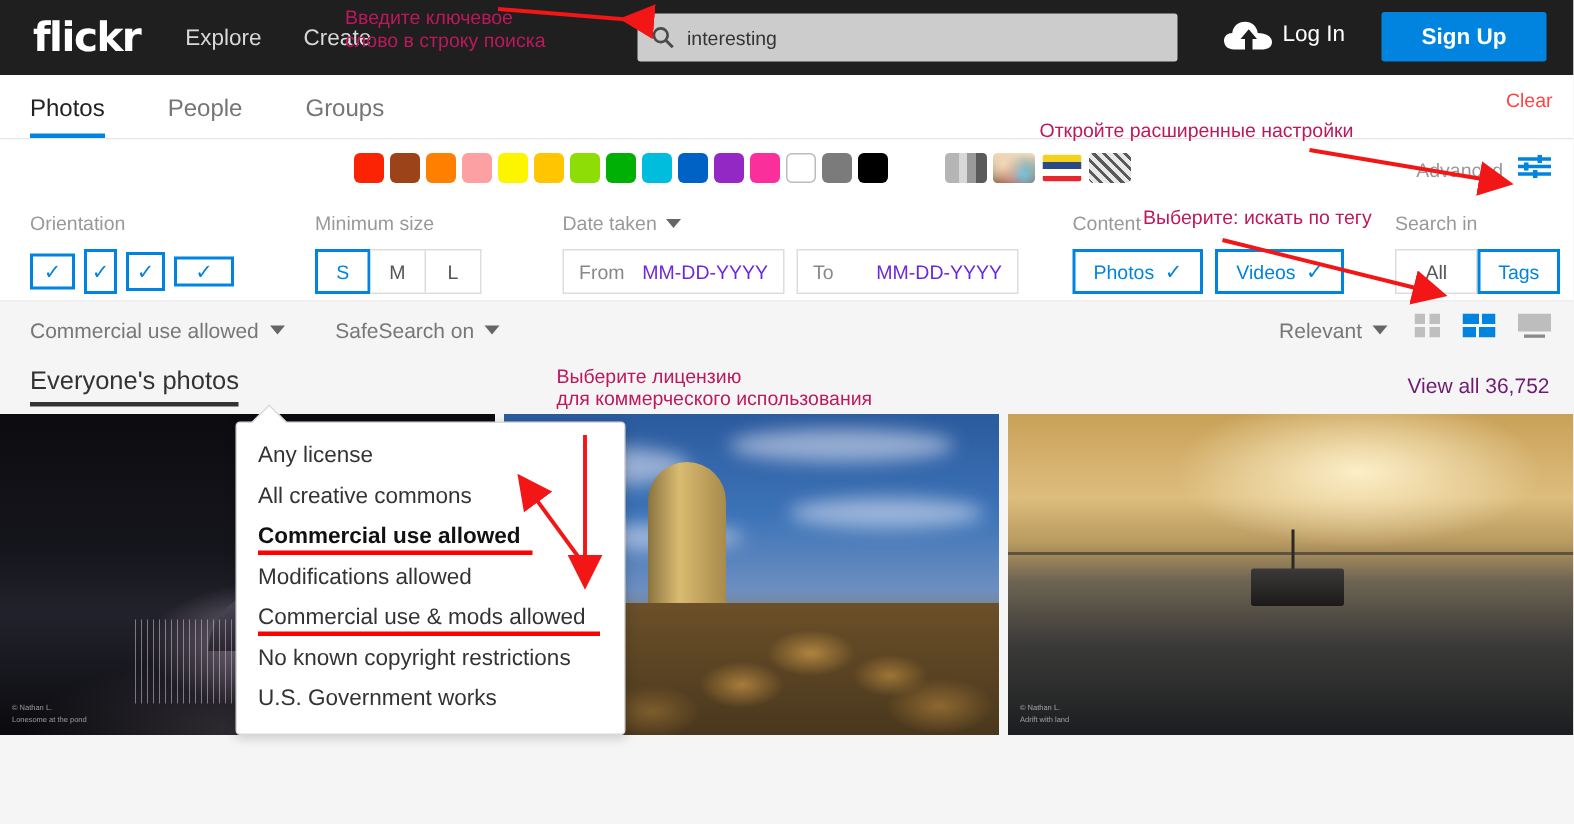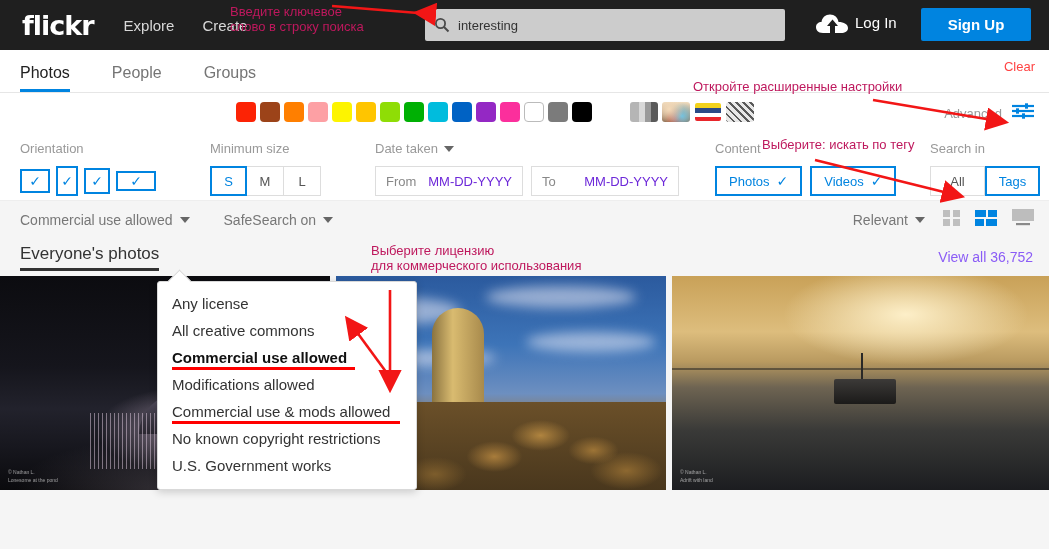--- a/index.html
+++ b/index.html
@@ -149,21 +149,21 @@
 
   
   .reshdr {
     height:38px; display:flex; align-items:center;
     position:relative; background:#f5f5f5;
   }
   .everyone {
     font-size:17px; color:#333; margin-left:20px;
     border-bottom:3px solid #333; padding-bottom:4px;
   }
-  .viewall { position:absolute; right:16px; color:#8b5cf6; font-size:14px; }
+  .viewall { position:absolute; right:16px; color:#701a75; font-size:14px; }
 
   
   .photos { display:flex; gap:6px; height:214px; overflow:hidden; }
   .photo { position:relative; overflow:hidden; }
   .cap {
     position:absolute; left:8px; bottom:6px;
     font-size:5px; color:rgba(255,255,255,.55); line-height:1.5;
   }
 
   

